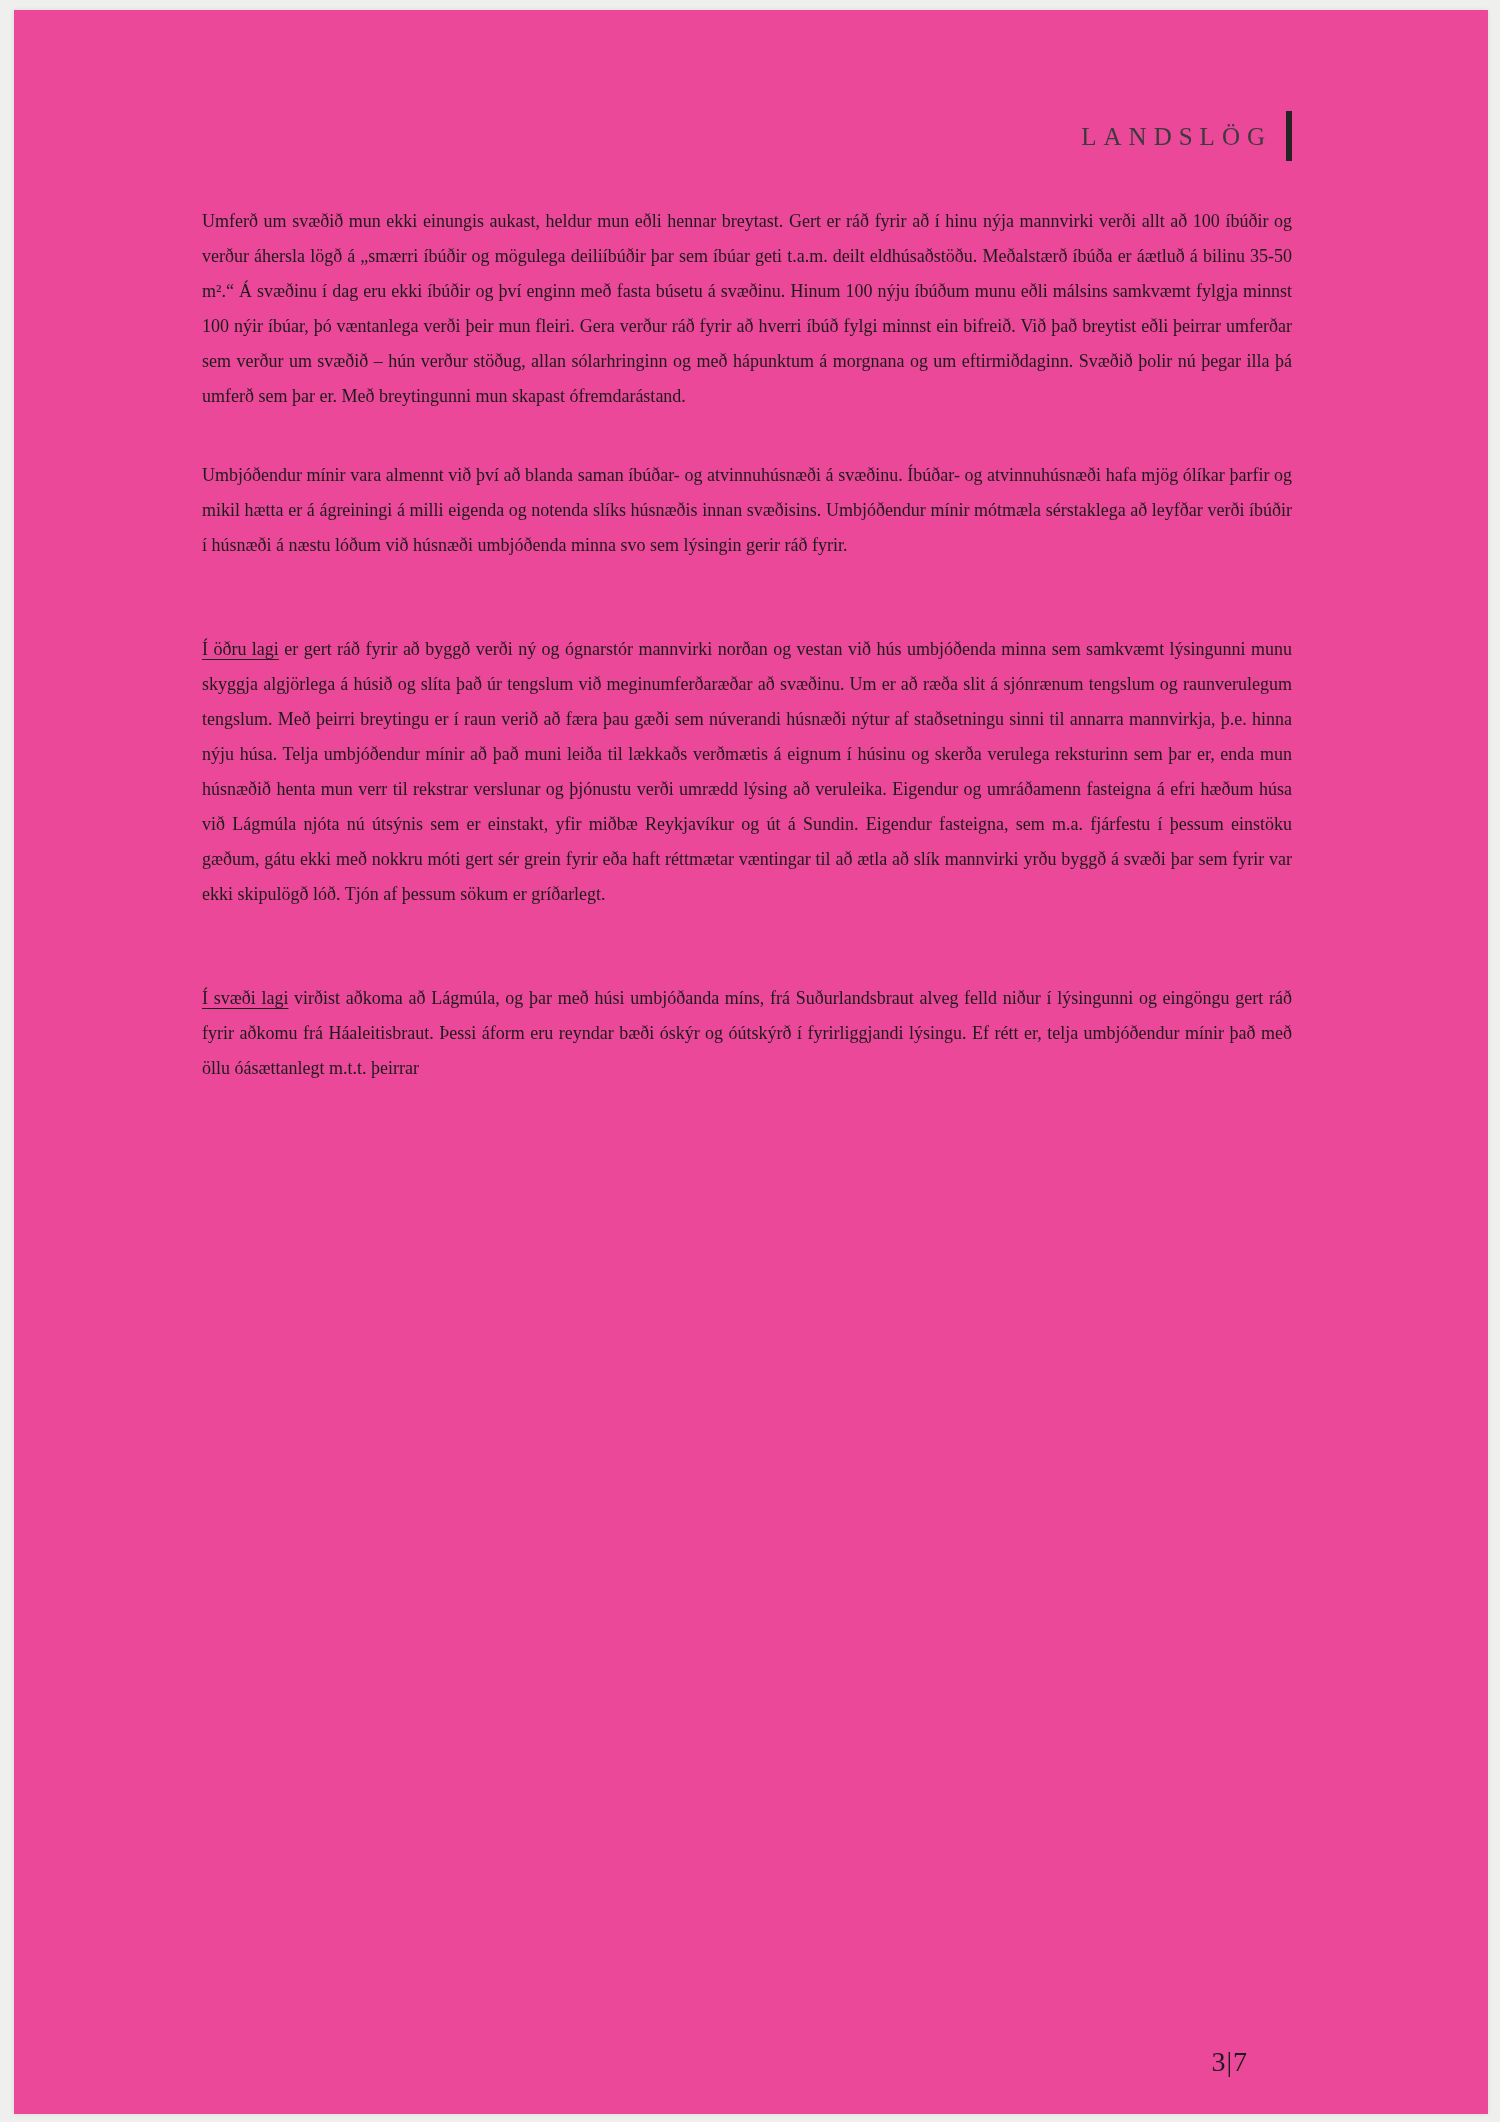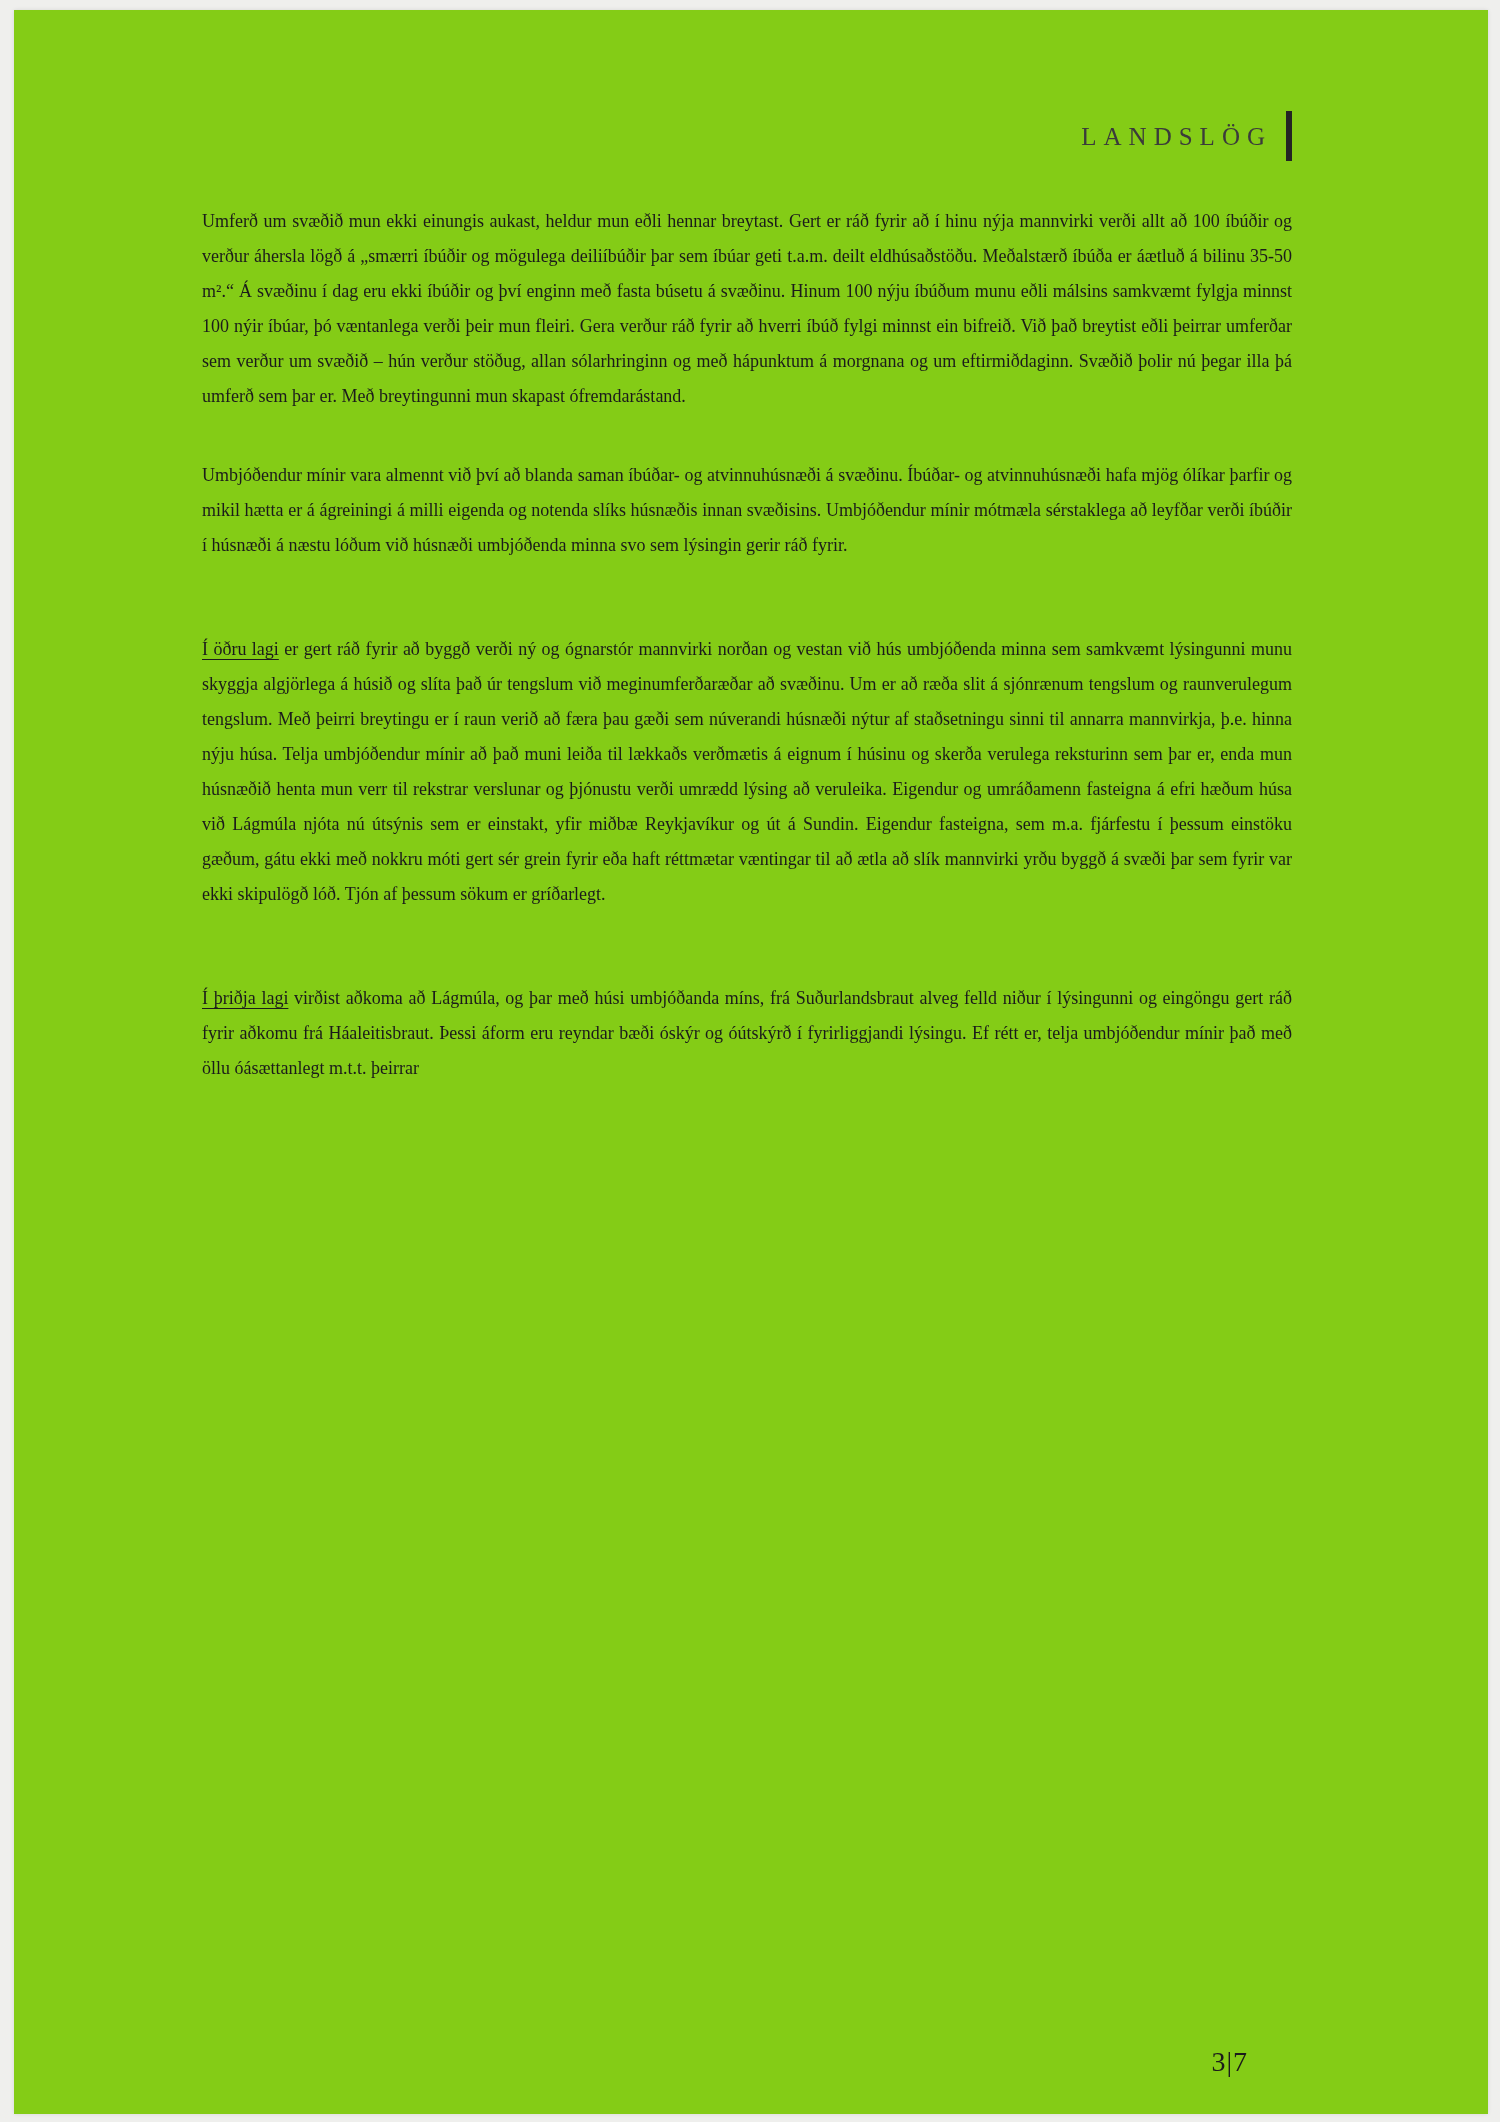--- a/index.html
+++ b/index.html
@@ -7,21 +7,21 @@
     width: 1500px;
     height: 2122px;
     background: #efefed;
     position: relative;
     overflow: hidden;
     font-family: "Liberation Serif", serif;
   }
   .scan-page {
     position: absolute;
     left: 14px; top: 10px; right: 12px; bottom: 8px;
-    background: #84cc16;
+    background: #ec4899;
     box-shadow: 0 0 4px rgba(0,0,0,0.10);
   }
   .page-inner {
     position: absolute;
     left: 0; top: 0; right: 0; bottom: 0;
     box-sizing: border-box;
     padding: 100px 196px 0 188px;
   }
   .doc-header {
     display: flex;
@@ -72,19 +72,19 @@
 
     <header class="doc-header">
       <span class="brand">LANDSLÖG</span>
       <span class="brand-bar"></span>
     </header>
 
     <main class="doc-body">
         <p class="para">Umferð um svæðið mun ekki einungis aukast, heldur mun eðli hennar breytast. Gert er ráð fyrir að í hinu nýja mannvirki verði allt að 100 íbúðir og verður áhersla lögð á „smærri íbúðir og mögulega deiliíbúðir þar sem íbúar geti t.a.m. deilt eldhúsaðstöðu. Meðalstærð íbúða er áætluð á bilinu 35-50 m².“ Á svæðinu í dag eru ekki íbúðir og því enginn með fasta búsetu á svæðinu. Hinum 100 nýju íbúðum munu eðli málsins samkvæmt fylgja minnst 100 nýir íbúar, þó væntanlega verði þeir mun fleiri. Gera verður ráð fyrir að hverri íbúð fylgi minnst ein bifreið. Við það breytist eðli þeirrar umferðar sem verður um svæðið – hún verður stöðug, allan sólarhringinn og með hápunktum á morgnana og um eftirmiðdaginn. Svæðið þolir nú þegar illa þá umferð sem þar er. Með breytingunni mun skapast ófremdarástand.</p>
         <p class="para">Umbjóðendur mínir vara almennt við því að blanda saman íbúðar- og atvinnuhúsnæði á svæðinu. Íbúðar- og atvinnuhúsnæði hafa mjög ólíkar þarfir og mikil hætta er á ágreiningi á milli eigenda og notenda slíks húsnæðis innan svæðisins. Umbjóðendur mínir mótmæla sérstaklega að leyfðar verði íbúðir í húsnæði á næstu lóðum við húsnæði umbjóðenda minna svo sem lýsingin gerir ráð fyrir.</p>
         <p class="para section-break"><span class="lead">Í öðru lagi</span> er gert ráð fyrir að byggð verði ný og ógnarstór mannvirki norðan og vestan við hús umbjóðenda minna sem samkvæmt lýsingunni munu skyggja algjörlega á húsið og slíta það úr tengslum við meginumferðaræðar að svæðinu. Um er að ræða slit á sjónrænum tengslum og raunverulegum tengslum. Með þeirri breytingu er í raun verið að færa þau gæði sem núverandi húsnæði nýtur af staðsetningu sinni til annarra mannvirkja, þ.e. hinna nýju húsa. Telja umbjóðendur mínir að það muni leiða til lækkaðs verðmætis á eignum í húsinu og skerða verulega reksturinn sem þar er, enda mun húsnæðið henta mun verr til rekstrar verslunar og þjónustu verði umrædd lýsing að veruleika. Eigendur og umráðamenn fasteigna á efri hæðum húsa við Lágmúla njóta nú útsýnis sem er einstakt, yfir miðbæ Reykjavíkur og út á Sundin. Eigendur fasteigna, sem m.a. fjárfestu í þessum einstöku gæðum, gátu ekki með nokkru móti gert sér grein fyrir eða haft réttmætar væntingar til að ætla að slík mannvirki yrðu byggð á svæði þar sem fyrir var ekki skipulögð lóð. Tjón af þessum sökum er gríðarlegt.</p>
-        <p class="para section-break"><span class="lead">Í þriðja lagi</span> virðist aðkoma að Lágmúla, og þar með húsi umbjóðanda míns, frá Suðurlandsbraut alveg felld niður í lýsingunni og eingöngu gert ráð fyrir aðkomu frá Háaleitisbraut. Þessi áform eru reyndar bæði óskýr og óútskýrð í fyrirliggjandi lýsingu. Ef rétt er, telja umbjóðendur mínir það með öllu óásættanlegt m.t.t. þeirrar</p>
+        <p class="para section-break"><span class="lead">Í svæði lagi</span> virðist aðkoma að Lágmúla, og þar með húsi umbjóðanda míns, frá Suðurlandsbraut alveg felld niður í lýsingunni og eingöngu gert ráð fyrir aðkomu frá Háaleitisbraut. Þessi áform eru reyndar bæði óskýr og óútskýrð í fyrirliggjandi lýsingu. Ef rétt er, telja umbjóðendur mínir það með öllu óásættanlegt m.t.t. þeirrar</p>
       </main>
 
     <span class="page-number">3|7</span>
 
   </div>
 </div>
 
 </body></html>

